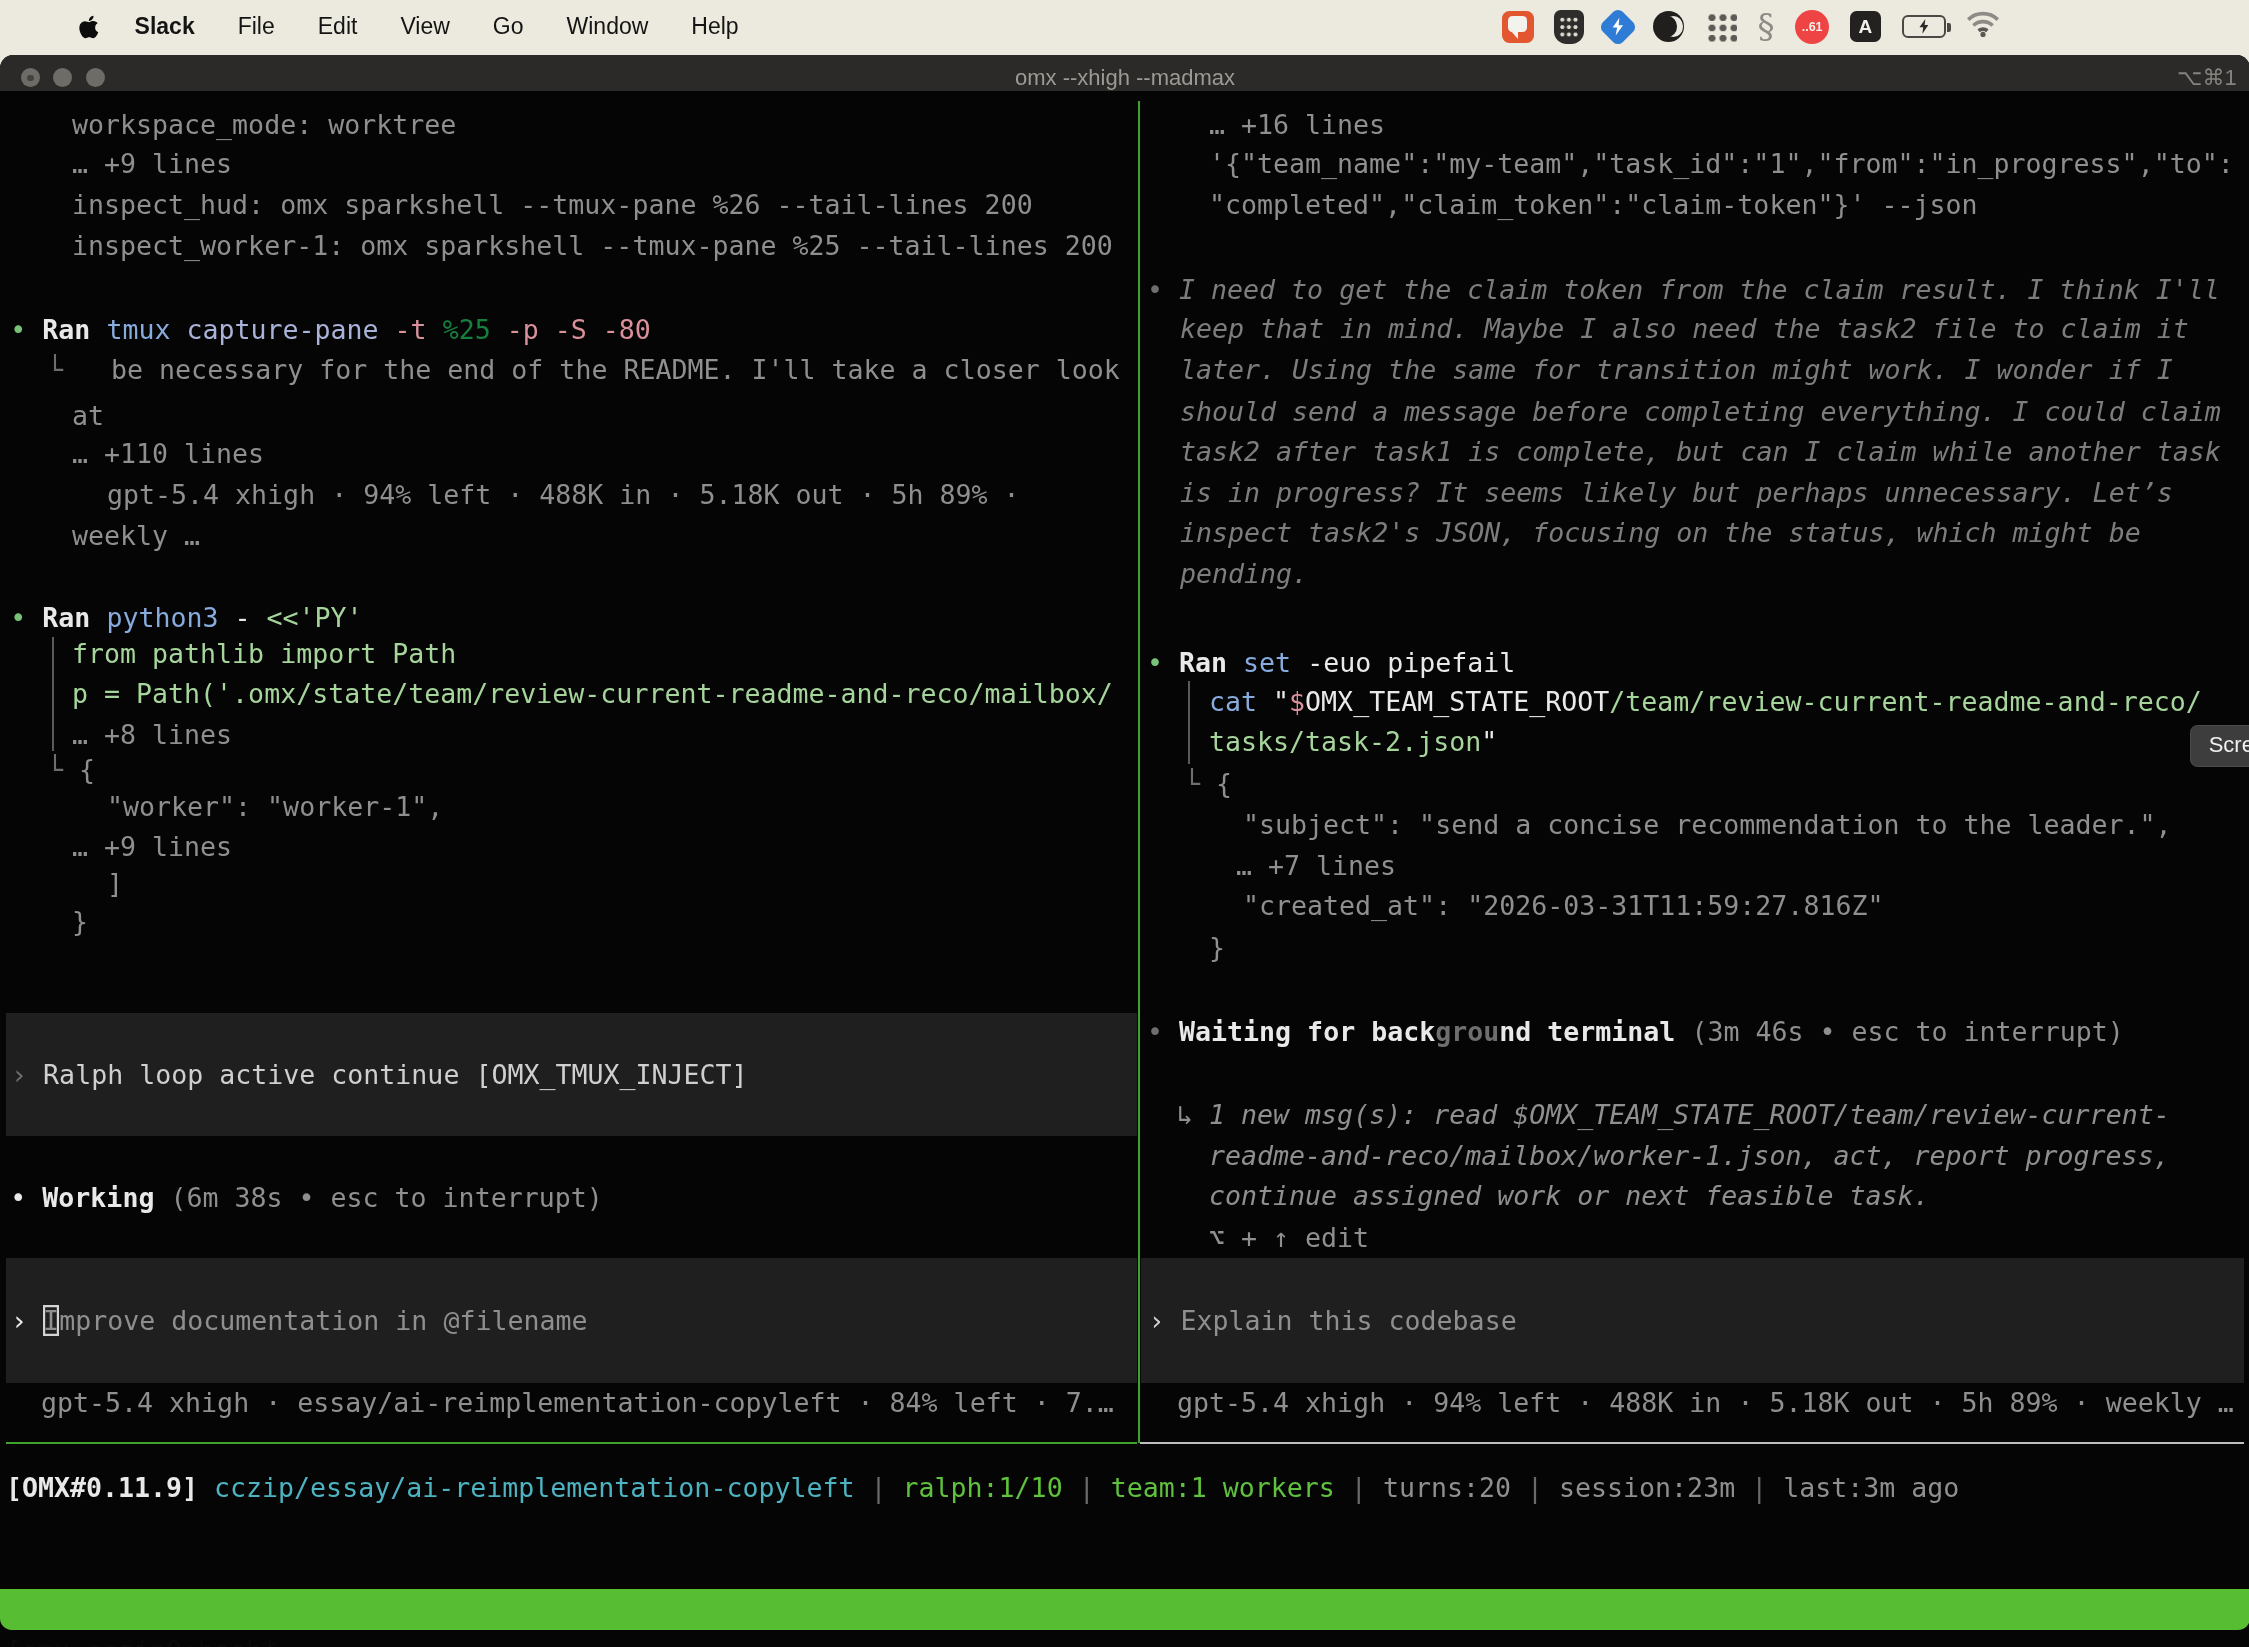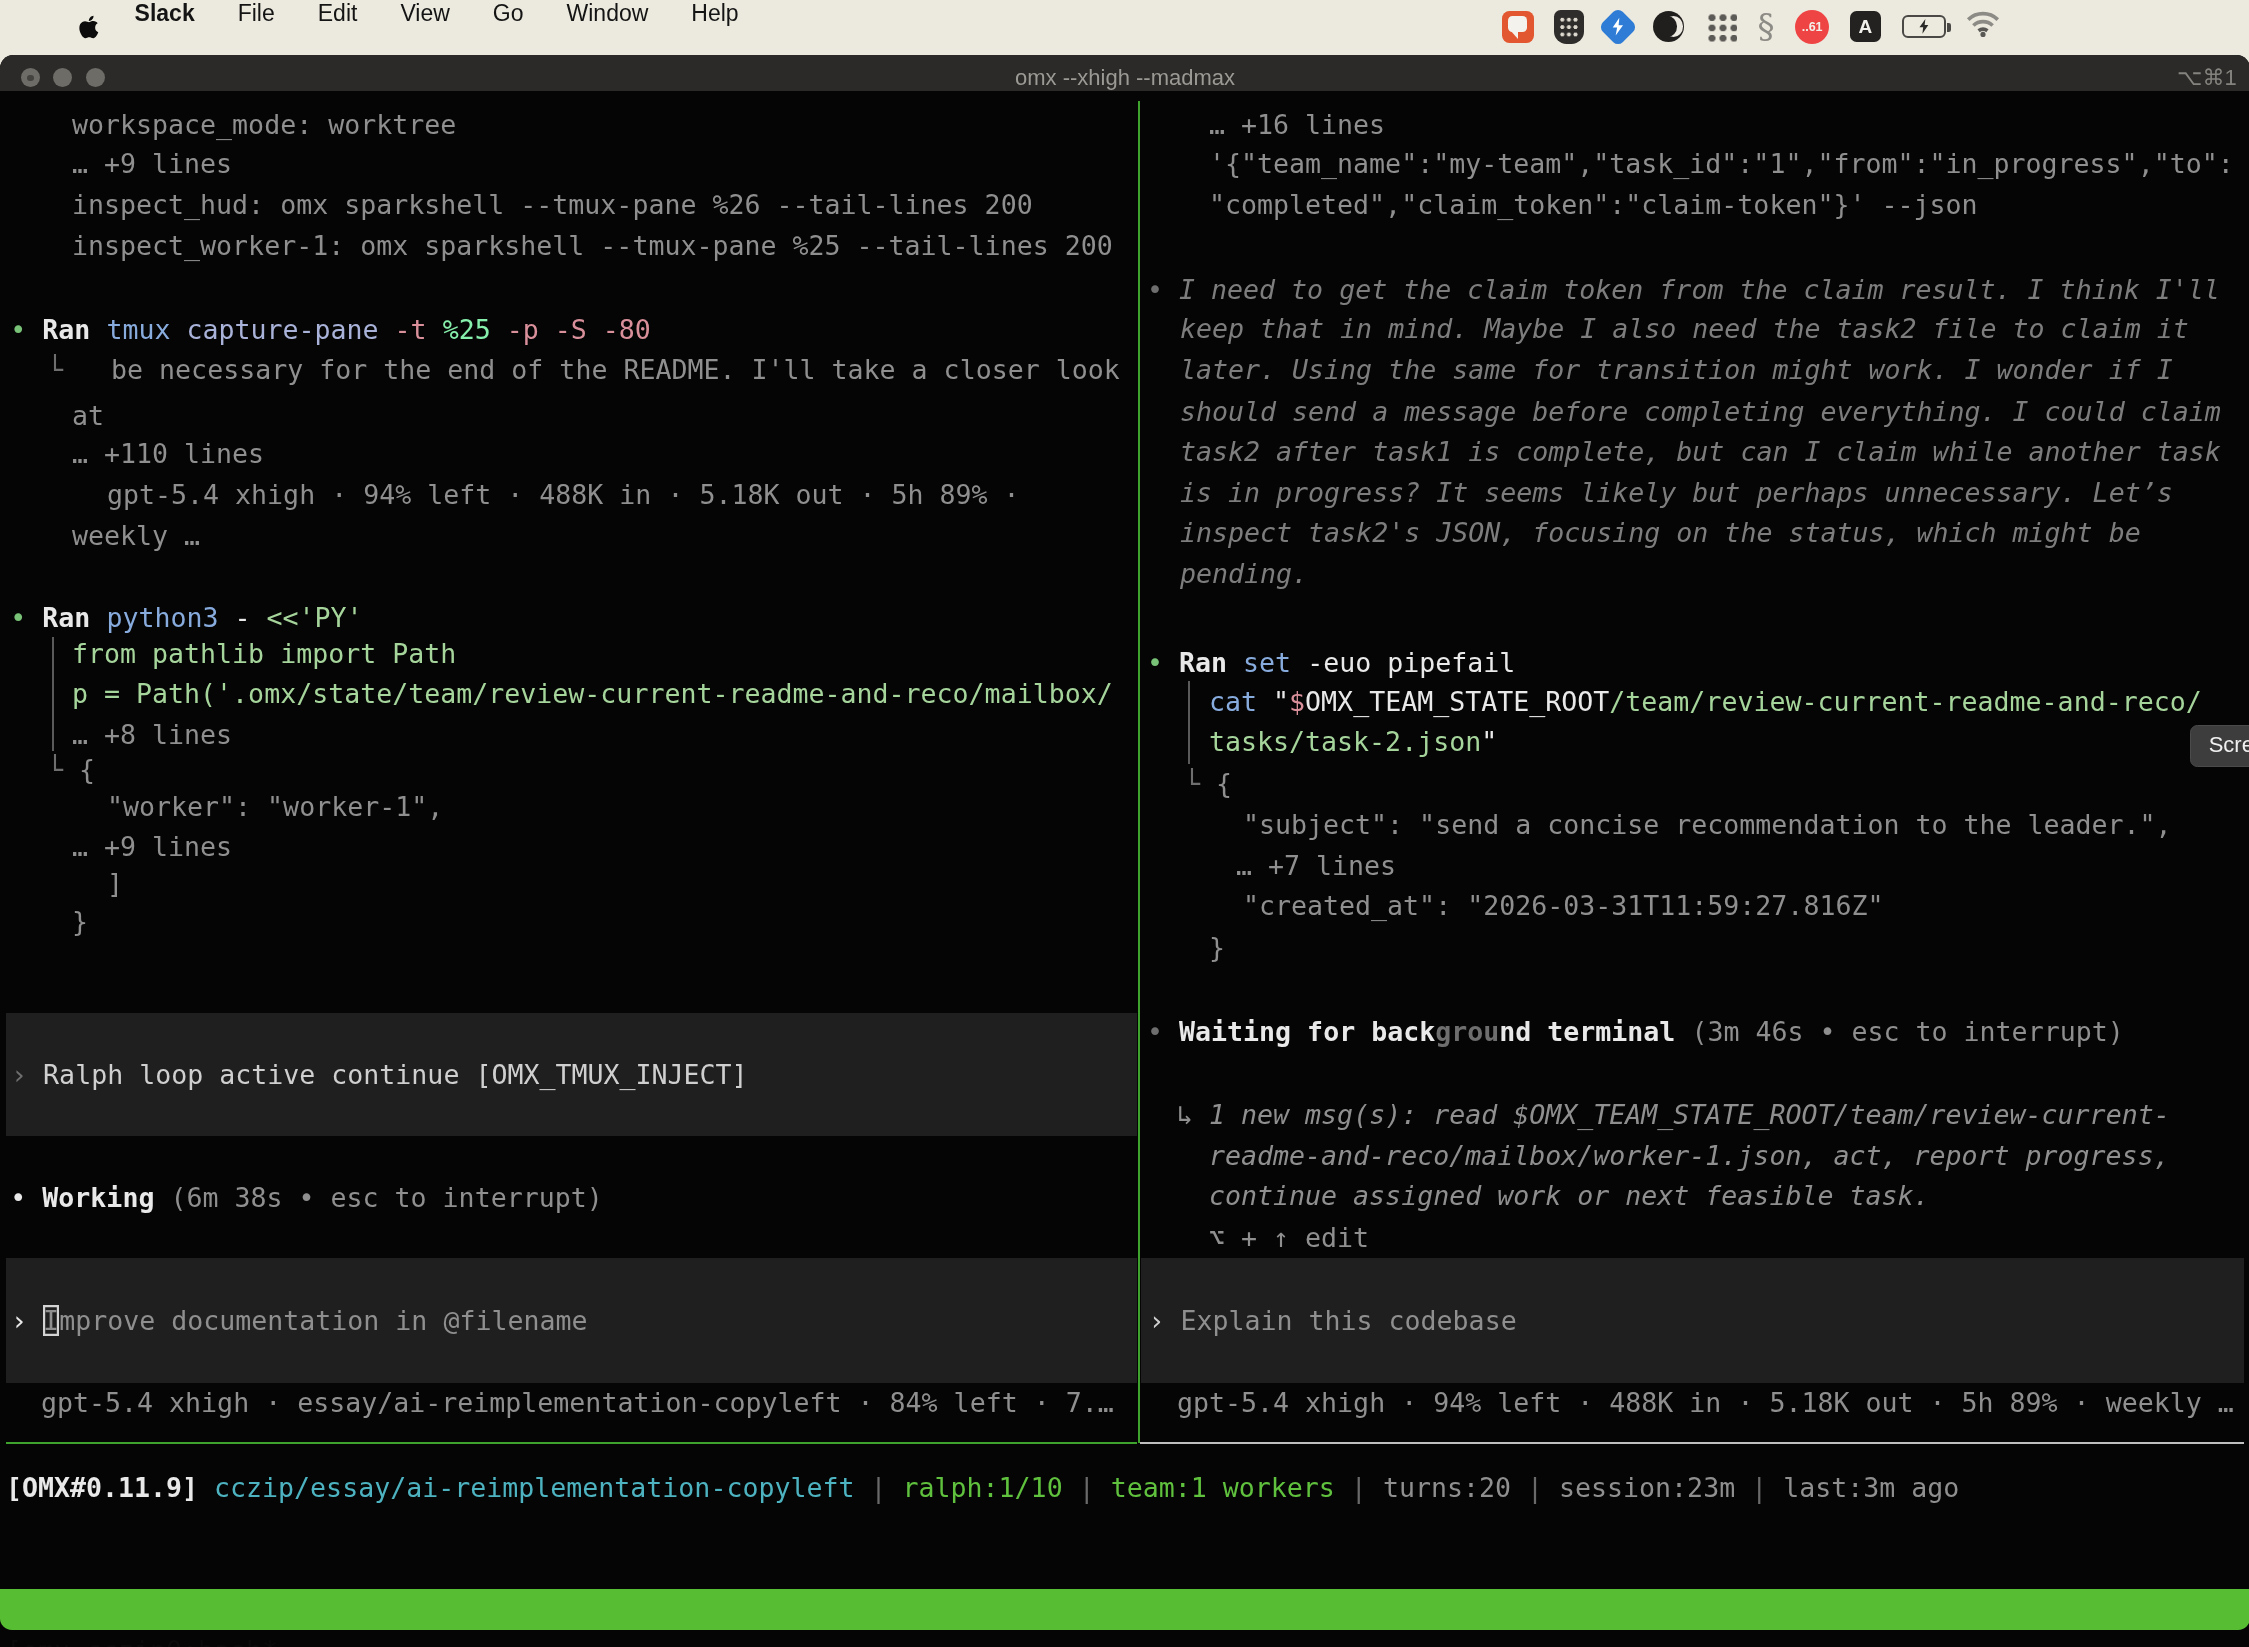--- a/index.html
+++ b/index.html
@@ -1,20 +1,20 @@
 <!DOCTYPE html>
 <html style="font-size:11.8px"><head>
 <meta charset="utf-8">
 <style>
   html,body{margin:0;padding:0;background:#000;}
   .screen{position:relative;width:2250px;height:1648px;background:#eceade;overflow:hidden;
           font-family:"DejaVu Sans Mono",monospace;}
   
   .menubar{position:absolute;top:0;left:0;width:2012px;height:53px;background:#eceade;
-           display:flex;font-family:"Liberation Sans",sans-serif;
+           display:flex;align-items:center;font-family:"Liberation Sans",sans-serif;
            font-size:23px;color:#141414;}
   .apple{margin-left:77px;display:inline-flex;align-items:center;}
   .mb-app{font-weight:700;margin-left:34px;}
   .mb-item{margin-left:43px;}
   .mb-status{position:absolute;right:11.8px;top:0;height:53px;display:flex;align-items:center;gap:20.7px;}
   .si{position:relative;display:inline-block;}
   .si-msg{width:32px;height:32px;background:#e2572f;border-radius:7.4px;}
   .si-msg::before{content:"";position:absolute;left:6.6px;top:5.9px;width:19px;height:15.5px;background:#f4f2ec;border-radius:4.4px;}
   .si-msg::after{content:"";position:absolute;left:8px;top:19px;width:0;height:0;
                  border-left:8px solid transparent;border-top:9.6px solid #f4f2ec;}
@@ -49,21 +49,21 @@
   .tl-zoom{left:86px;}
   .title{position:absolute;left:0;width:100%;text-align:center;line-height:46px;color:#9c9a95;
          font-family:"Liberation Sans",sans-serif;font-size:22px;}
   .shortcut{position:absolute;right:13.3px;top:0;line-height:46px;color:#84837e;
             font-family:"Liberation Sans",sans-serif;font-size:22px;}
   
   .term{position:absolute;top:46px;left:0;width:2250px;height:1546px;background:#050505;}
   .ln{position:absolute;height:43px;line-height:43px;white-space:pre;font-size:26.6px;color:#8f8f8f;}
   .wh{color:#e9e9e9;} .b{font-weight:700;} .dim{color:#6e6e6e;} .lt{color:#cfcfcf;}
   .it{font-style:italic;text-align:center;} .th{color:#7d7d7d;}
-  .blu{color:#87abdd;} .lav{color:#a9b2d8;} .pnk{color:#d9909b;} .org{color:#86efac;}
+  .blu{color:#87abdd;} .lav{color:#a9b2d8;} .pnk{color:#d9909b;} .org{color:#15803d;}
   .gb{color:#79c378;} .code{color:#a6d59c;}
   .cyn{color:#4db3c1;} .sg{color:#5fc13d;} .sep{color:#6a6a6a;}
   .band{position:absolute;background:#1f1f1f;}
   .vline{position:absolute;width:1.5px;background:#5a5a5a;}
   .divider{position:absolute;left:1138px;top:0;width:2.2px;height:1342px;background:#3da32c;}
   .lborder{position:absolute;left:5.9px;top:1341px;width:1131px;height:2.2px;background:#3da32c;}
   .rborder{position:absolute;left:1140px;top:1341px;width:1104px;height:2.2px;background:#bfbfbf;}
   .cur{box-shadow:inset 0 0 0 2.2px #d4d4d4;color:#8f8f8f;}
   .tooltip{position:absolute;left:2190px;top:624px;width:89px;height:40px;background:#3d3d3d;
            border:1.5px solid #4b4b4b;border-radius:7.4px;color:#f0f0f0;

